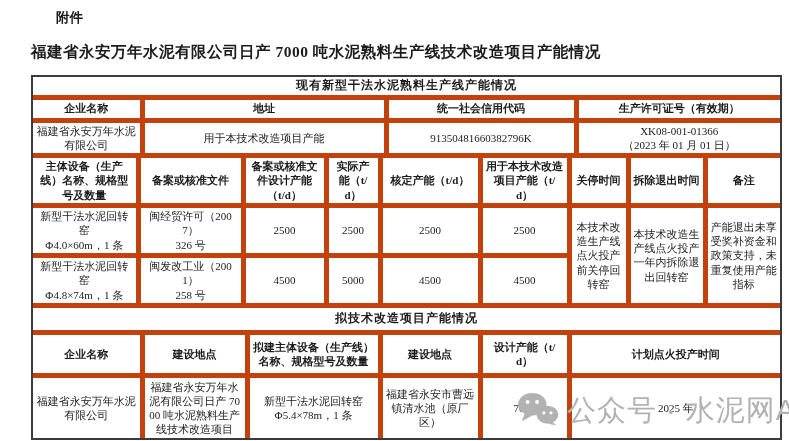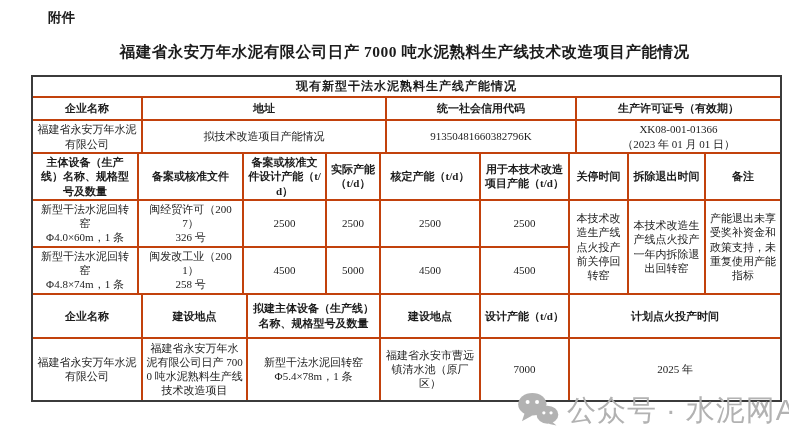--- a/index.html
+++ b/index.html
@@ -5,36 +5,36 @@
   html,body { margin:0; padding:0; }
   body {
     width:789px; height:441px;
     background:#ffffff;
     font-family:"Liberation Serif","DejaVu Serif",serif;
     color:#1c1c1c;
     position:relative;
     overflow:hidden;
   }
   .attachment {
-    position:absolute; left:48px; top:9px;
+    position:absolute; left:56px; top:9px;
     font-size:13.5px; font-weight:bold;
   }
   .doc-title {
     position:absolute; left:31px; top:42px; width:747px;
-    text-align:center; font-size:15.5px; font-weight:bold;
+    font-size:15.5px; font-weight:bold;
     letter-spacing:0.5px; white-space:nowrap;
   }
   .table-wrap {
     position:absolute; left:31px; top:75px; width:747px;
     border:2px solid #3b3b3b;
     background:#fff;
   }
   table.tbl { border-collapse:collapse; table-layout:fixed; width:747px; }
   table.tbl td {
-    border:2px solid #c2410c;
+    border:5px solid #c2410c;
     text-align:center; vertical-align:middle;
     padding:1px 3px;
     font-size:11px; line-height:1.3;
     word-break:break-all;
   }
   table.tbl tr:first-child td { border-top:none; }
   table.tbl td:first-child { border-left:none; }
   table.tbl td:last-child { border-right:none; }
   #tbl-c tr:last-child td { border-bottom:none; }
 
@@ -85,21 +85,21 @@
         <td colspan="4">现有新型干法水泥熟料生产线产能情况</td>
       </tr>
       <tr class="hdr">
         <td>企业名称</td>
         <td>地址</td>
         <td>统一社会信用代码</td>
         <td>生产许可证号（有效期）</td>
       </tr>
       <tr class="company-row">
         <td>福建省永安万年水泥有限公司</td>
-        <td>拟技术改造项目产能情况</td>
+        <td>用于本技术改造项目产能</td>
         <td>91350481660382796K</td>
         <td>
           <span class="line">XK08-001-01366</span>
           <span class="line">（2023 年 01 月 01 日）</span>
         </td>
       </tr>
     </tbody>
   </table>
 
   <table class="tbl" id="tbl-b">
@@ -163,20 +163,23 @@
   <table class="tbl" id="tbl-c">
     <colgroup>
       <col style="width:109px">
         <col style="width:105px">
         <col style="width:133px">
       <col style="width:100px">
         <col style="width:89px">
         <col>
     </colgroup>
     <tbody>
+      <tr class="section-row">
+        <td colspan="6">拟技术改造项目产能情况</td>
+      </tr>
       <tr class="hdr">
         <td>企业名称</td>
         <td>建设地点</td>
         <td>拟建主体设备（生产线）名称、规格型号及数量</td>
         <td>建设地点</td>
         <td>设计产能（t/d）</td>
         <td>计划点火投产时间</td>
       </tr>
       <tr class="data-row">
         <td>福建省永安万年水泥有限公司</td>

